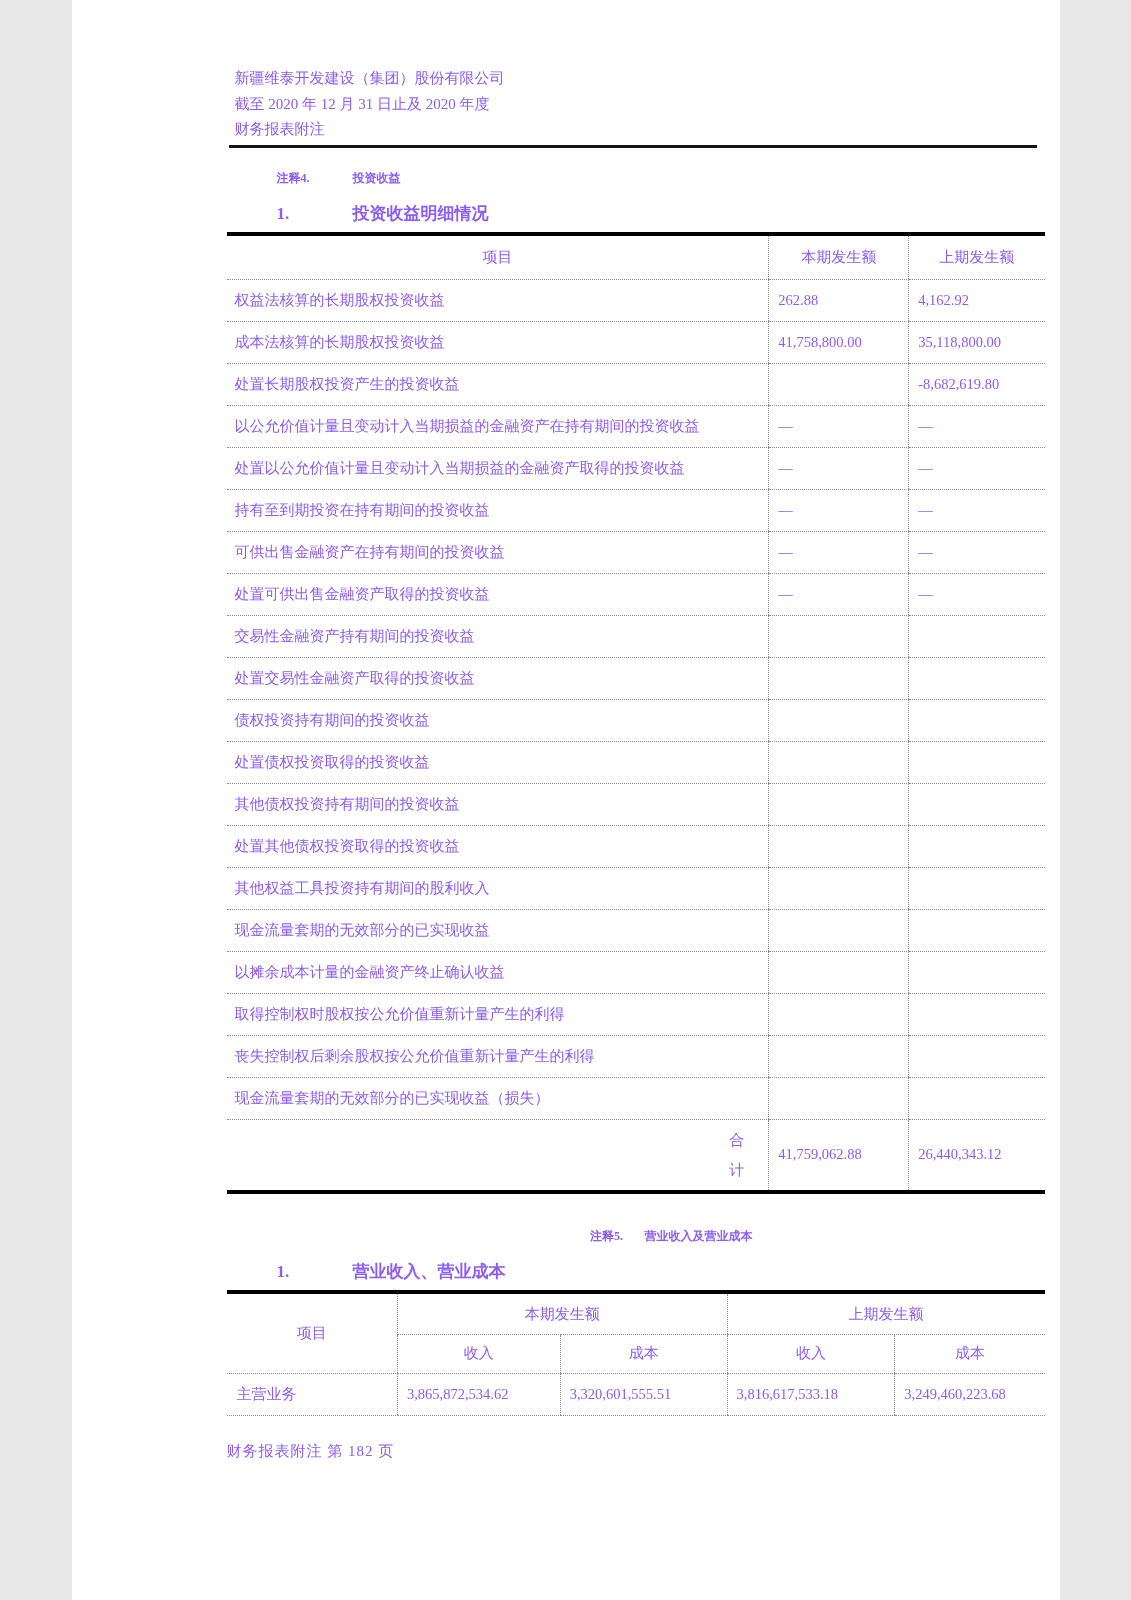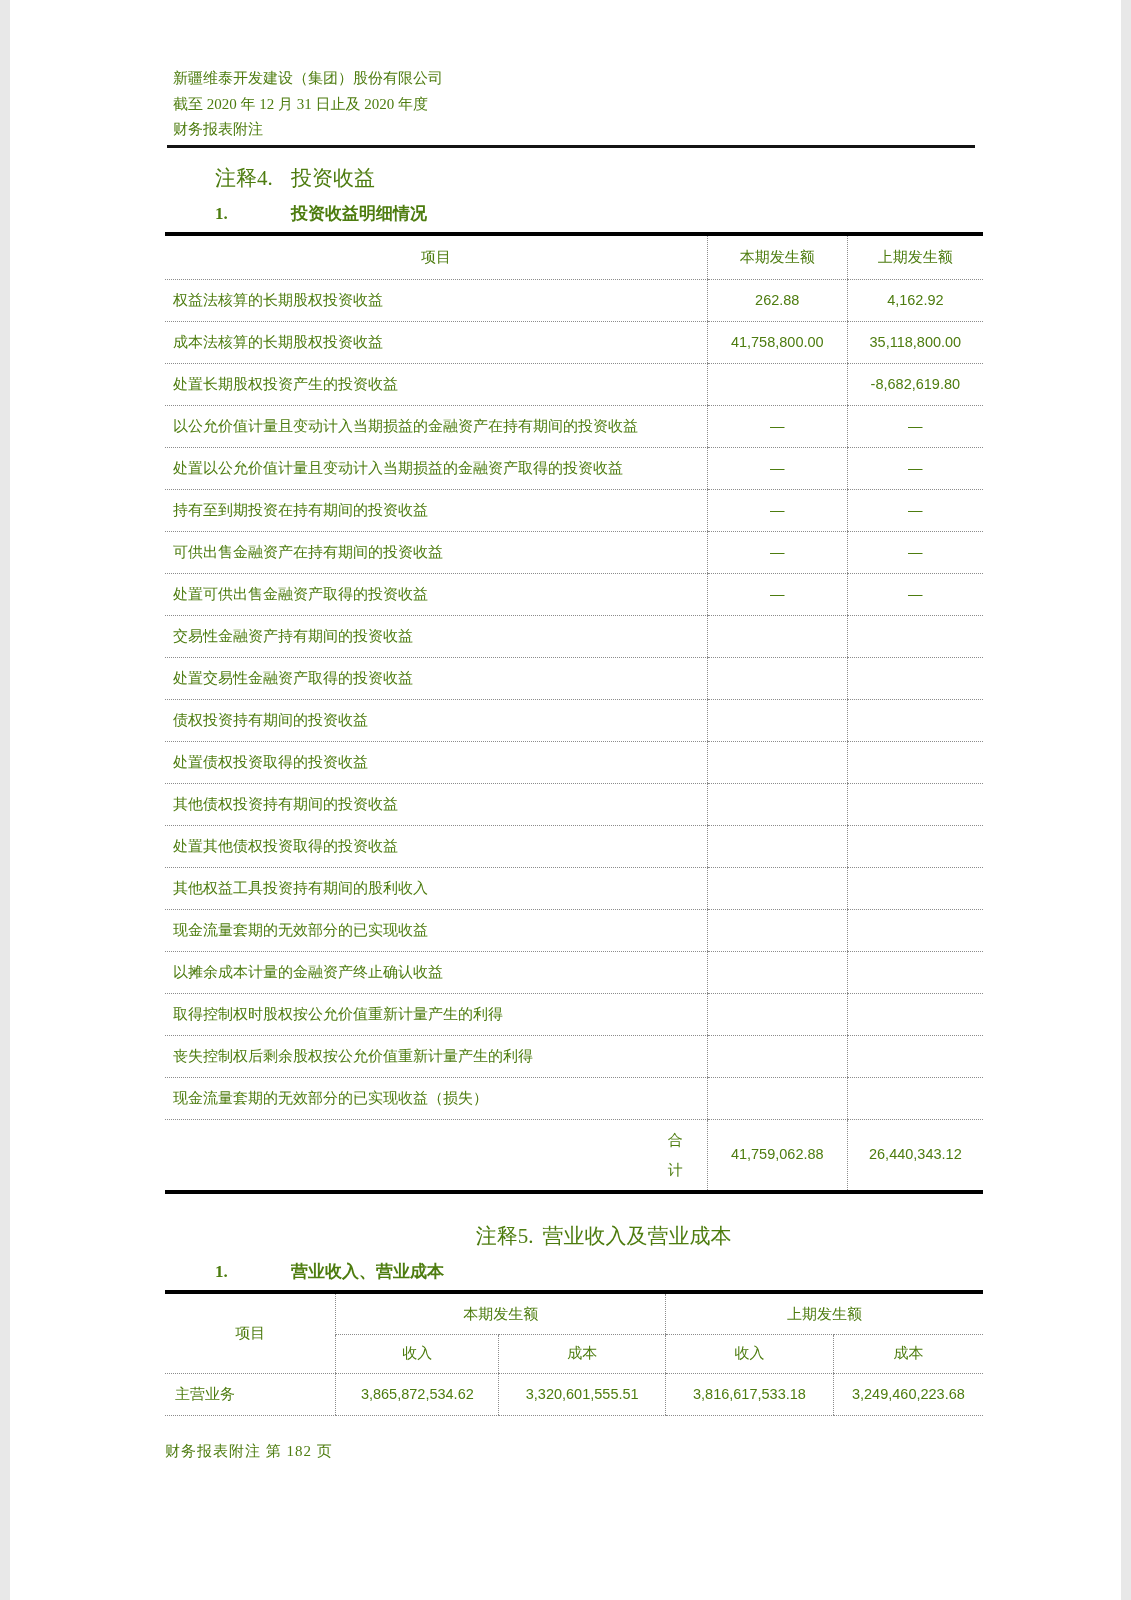--- a/index.html
+++ b/index.html
@@ -1,25 +1,25 @@
 <!DOCTYPE html>
 <html><head>
 <meta charset="utf-8">
 <style>
   * { box-sizing: border-box; }
   html, body { margin: 0; padding: 0; background: #e8e8e8; }
   .page {
     position: relative;
-    width: 1111px;
+    width: 988px;
     height: 1600px;
     margin: 0 auto;
     background: #ffffff;
     overflow: hidden;
     font-family: "Liberation Serif", "DejaVu Serif", serif;
-    color: #4d7c0f;
+    color: #8b5cf6;
   }
   .content {
     position: absolute;
     left: 155px;
     top: 0;
     width: 818px;
   }
   
   .doc-header {
     margin-top: 66px;
@@ -27,21 +27,21 @@
     font-size: 15px;
     line-height: 25.5px;
   }
   .header-rule {
     border: none;
     border-top: 3px solid #141414;
     margin: 2px 0 0 2px;
     width: 808px;
   }
   
-  .note-heading { margin: 18px 0 0 50px; font-size: 21px; font-weight: normal; line-height: 24px; }
+  .note-heading { margin: 18px 0 0 50px; font-size: 12px; font-weight: bold; line-height: 24px; }
   .sub-heading  { margin: 12px 0 0 50px; font-size: 17px; font-weight: bold; line-height: 24px; }
   .h-label { display: inline-block; width: 76px; }
   
   table.t1 {
     width: 818px;
     margin-top: 6px;
     border-collapse: collapse;
     table-layout: fixed;
     border-top: 4px solid #000;
     border-bottom: 4px solid #000;
@@ -53,23 +53,23 @@
   .t1 th {
     font-weight: normal;
     text-align: center;
     padding: 12px 4px;
     border-bottom: 1px dotted #8c8c8c;
   }
   .t1 th + th, .t1 td + td { border-left: 1px dotted #8c8c8c; }
   .t1 tbody td { border-bottom: 1px dotted #8c8c8c; }
   .t1 td.item { text-align: left; padding: 10px 8px; line-height: 21px; }
   .t1 td.num, .t2 td.num {
-    text-align: center;
+    text-align: left;
     padding: 10px 9px;
-    font-family: Liberation Sans, sans-serif;
+    font-family: Liberation Serif, serif;
     font-size: 14.5px;
     line-height: 21px;
   }
   .t1 tfoot td { vertical-align: middle; }
   .t1 td.total-label {
     text-align: right;
     padding: 5px 24px 5px 8px;
     white-space: pre-line;
     line-height: 30px;
   }

